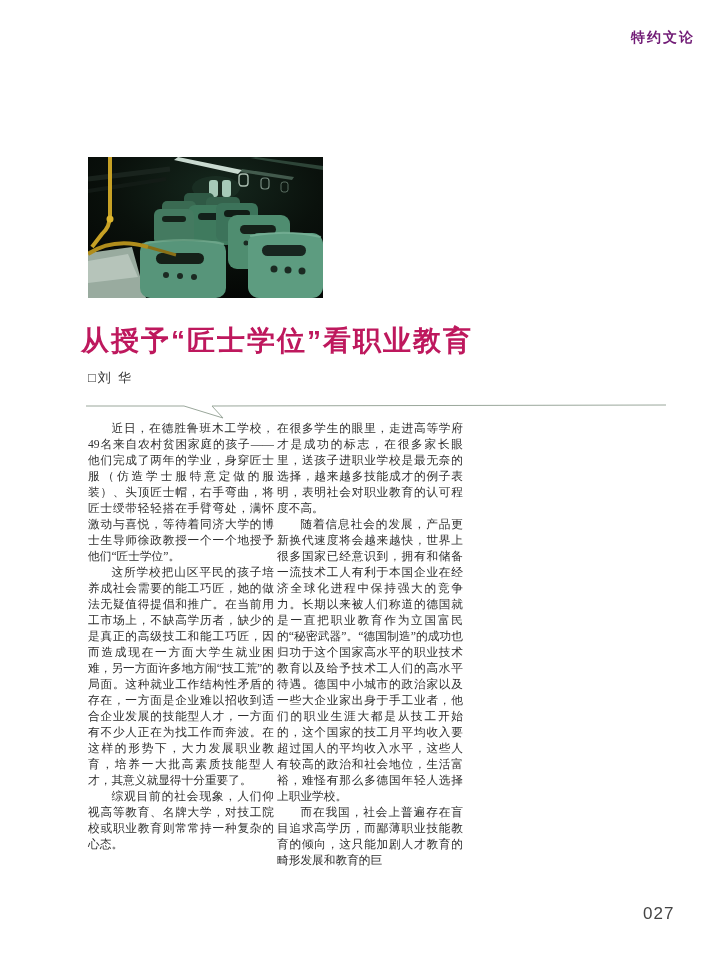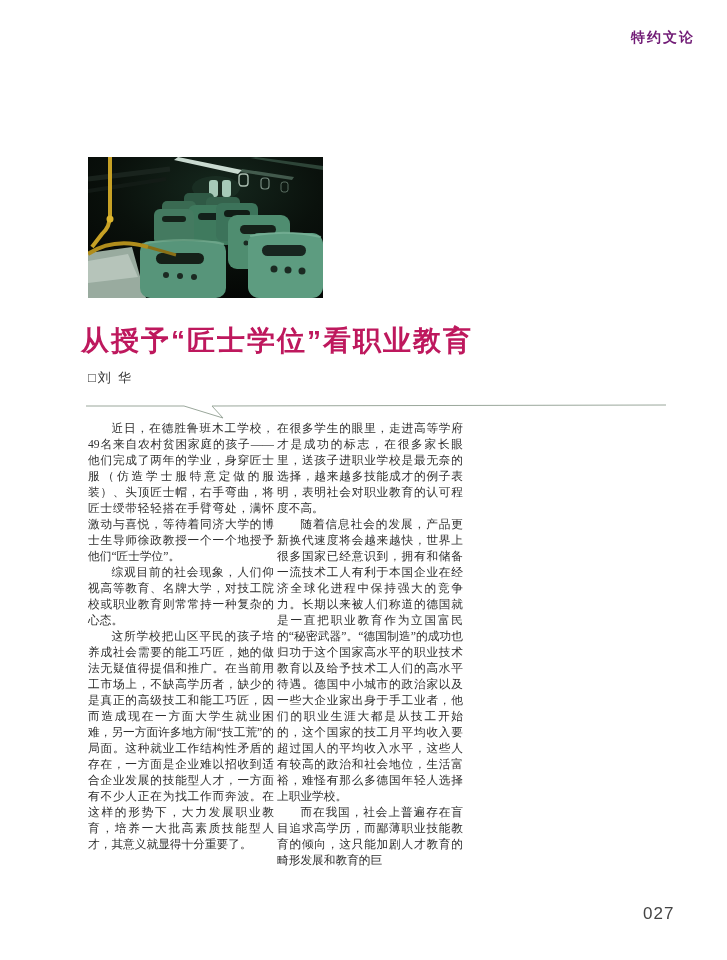--- a/index.html
+++ b/index.html
@@ -123,22 +123,22 @@
   <div class="author">
     <span>□</span><span>刘 华</span>
   </div>
 
   <svg class="divider" width="580" height="22" viewBox="0 0 580 22">
     <path d="M0,7 L98,7 L137,19 L126,7 L580,6" stroke="#9aa79b" stroke-width="1" fill="none"></path>
   </svg>
 
   <div class="col col1">
     <p class="indent">近日，在德胜鲁班木工学校，49名来自农村贫困家庭的孩子——他们完成了两年的学业，身穿匠士服（仿造学士服特意定做的服装）、头顶匠士帽，右手弯曲，将匠士绶带轻轻搭在手臂弯处，满怀激动与喜悦，等待着同济大学的博士生导师徐政教授一个一个地授予他们“匠士学位”。</p>
+    <p class="indent">这所学校把山区平民的孩子培养成社会需要的能工巧匠，她的做法无疑值得提倡和推广。在当前用工市场上，不缺高学历者，缺少的是真正的高级技工和能工巧匠，因而造成现在一方面大学生就业困难，另一方面许多地方闹“技工荒”的局面。这种就业工作结构性矛盾的存在，一方面是企业难以招收到适合企业发展的技能型人才，一方面有不少人正在为找工作而奔波。在这样的形势下，大力发展职业教育，培养一大批高素质技能型人才，其意义就显得十分重要了。</p>
     <p class="indent">综观目前的社会现象，人们仰视高等教育、名牌大学，对技工院校或职业教育则常常持一种复杂的心态。</p>
-    <p class="indent">这所学校把山区平民的孩子培养成社会需要的能工巧匠，她的做法无疑值得提倡和推广。在当前用工市场上，不缺高学历者，缺少的是真正的高级技工和能工巧匠，因而造成现在一方面大学生就业困难，另一方面许多地方闹“技工荒”的局面。这种就业工作结构性矛盾的存在，一方面是企业难以招收到适合企业发展的技能型人才，一方面有不少人正在为找工作而奔波。在这样的形势下，大力发展职业教育，培养一大批高素质技能型人才，其意义就显得十分重要了。</p>
   </div>
 
   <div class="col col2">
     <p>在很多学生的眼里，走进高等学府才是成功的标志，在很多家长眼里，送孩子进职业学校是最无奈的选择，越来越多技能成才的例子表明，表明社会对职业教育的认可程度不高。</p>
     <p class="indent">随着信息社会的发展，产品更新换代速度将会越来越快，世界上很多国家已经意识到，拥有和储备一流技术工人有利于本国企业在经济全球化进程中保持强大的竞争力。长期以来被人们称道的德国就是一直把职业教育作为立国富民的“秘密武器”。“德国制造”的成功也归功于这个国家高水平的职业技术教育以及给予技术工人们的高水平待遇。德国中小城市的政治家以及一些大企业家出身于手工业者，他们的职业生涯大都是从技工开始的，这个国家的技工月平均收入要超过国人的平均收入水平，这些人有较高的政治和社会地位，生活富裕，难怪有那么多德国年轻人选择上职业学校。</p>
     <p class="indent">而在我国，社会上普遍存在盲目追求高学历，而鄙薄职业技能教育的倾向，这只能加剧人才教育的畸形发展和教育的巨</p>
   </div>
 
   <div class="col col3">
   </div>

